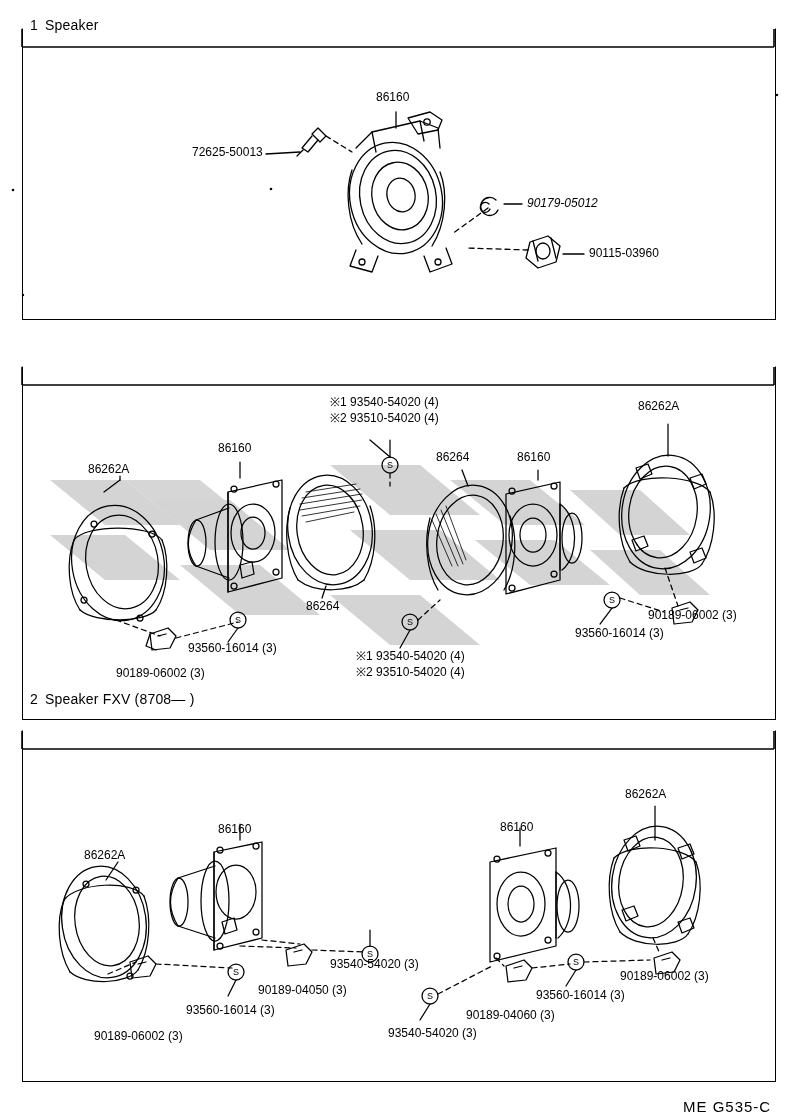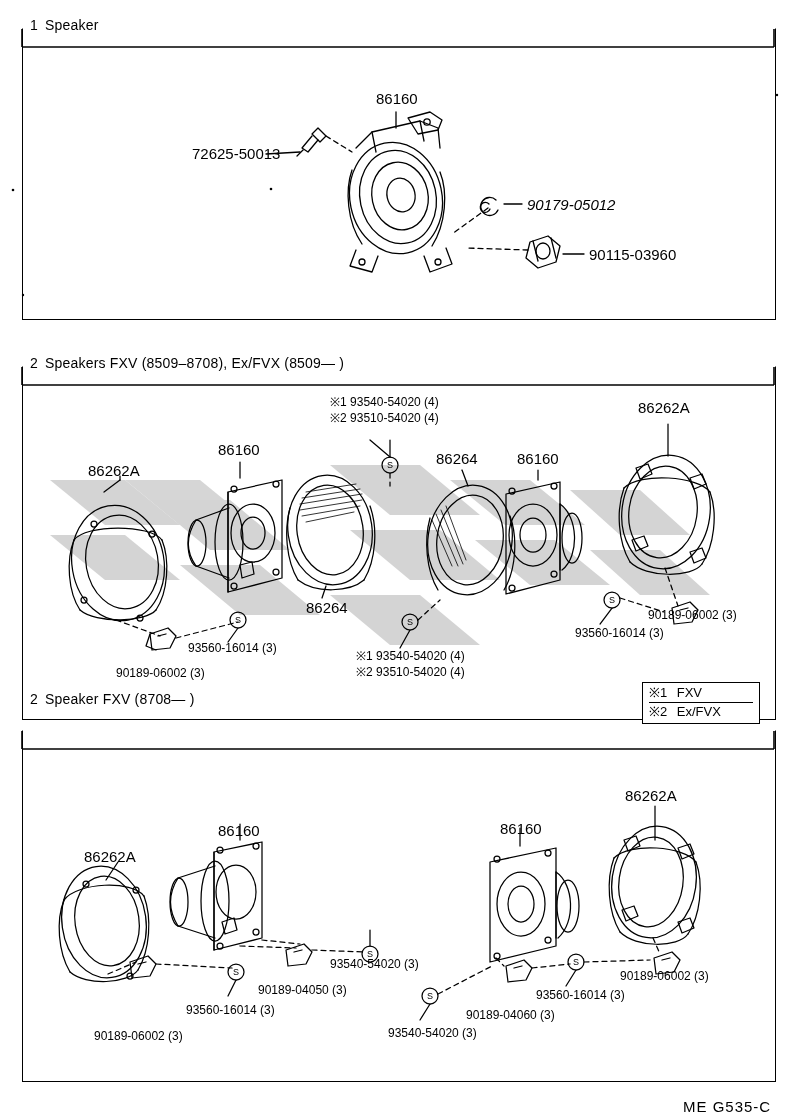--- a/index.html
+++ b/index.html
@@ -47,21 +47,21 @@
   .watermark {
     position: absolute;
     left: 0; top: 0;
     width: 792px; height: 1118px;
     z-index: 0;
     pointer-events: none;
   }
   
   .lbl {
     position: absolute;
-    font-size: 15px;
+    font-size: 12px;
     white-space: nowrap;
     z-index: 5;
     color: #000;
   }
   .lbl.sm { font-size: 12px; }
   svg { display: block; }
   .legendbox {
     position: absolute;
     border: 1.4px solid #000;
     background: #fff;
@@ -174,23 +174,20 @@
       <circle cx="23" cy="295" r="1.2"></circle>
       <circle cx="777" cy="95" r="1.2"></circle>
     </g>
   </svg>
 
   <div class="lbl" style="left:376px; top:90px;">86160</div>
   <div class="lbl" style="left:192px; top:145px;">72625-50013</div>
   <div class="lbl" style="left:527px; top:196px;font-style:italic;">90179-05012</div>
   <div class="lbl" style="left:589px; top:246px;">90115-03960</div>
 
-  <div class="section-title" style="left:26px; top:355px;">
-    <span class="section-num">2</span><span>Speakers FXV (8509–8708), Ex/FVX (8509—          )</span>
-  </div>
   <div class="frame" style="left:22px; top:366px; width:752px; height:352px; border-top-color:transparent;"></div>
   <svg style="position:absolute; left:0; top:0; z-index:2;" width="792" height="1118">
     <line x1="22" y1="385" x2="22" y2="367" stroke="#000" stroke-width="1.6"></line>
     <line x1="22" y1="385" x2="450" y2="385" stroke="#000" stroke-width="1.6"></line>
     <line x1="450" y1="385" x2="774" y2="385" stroke="#000" stroke-width="1.6"></line>
     <line x1="774" y1="385" x2="774" y2="367" stroke="#000" stroke-width="1.6"></line>
   </svg>
 
   <svg style="position:absolute; left:0; top:0; z-index:3;" width="792" height="1118">
     <g fill="none" stroke="#000" stroke-width="1.25" stroke-linejoin="round" stroke-linecap="round">
@@ -320,30 +317,20 @@
   <div class="lbl sm" style="left:330px; top:393px;">※1 93540-54020 (4)</div>
   <div class="lbl sm" style="left:330px; top:409px;">※2 93510-54020 (4)</div>
   <div class="lbl sm" style="left:356px; top:647px;">※1 93540-54020 (4)</div>
   <div class="lbl sm" style="left:356px; top:663px;">※2 93510-54020 (4)</div>
 
   <div class="lbl sm" style="left:188px; top:641px;">93560-16014 (3)</div>
   <div class="lbl sm" style="left:116px; top:666px;">90189-06002 (3)</div>
   <div class="lbl sm" style="left:575px; top:626px;">93560-16014 (3)</div>
   <div class="lbl sm" style="left:648px; top:608px;">90189-06002 (3)</div>
 
-  <div class="legendbox" style="left:642px; top:682px; width:104px;">
-    <div>
-      <span>※1</span>
-      <span style="margin-left:6px;">FXV</span>
-    </div>
-    <div style="border-top:1.2px solid #000; padding-top:1px; margin-top:1px;">
-      <span>※2</span>
-      <span style="margin-left:6px;">Ex/FVX</span>
-    </div>
-  </div>
 
   <div class="section-title" style="left:26px; top:691px;text-align:center;">
     <span class="section-num">2</span><span>Speaker FXV (8708—          )</span>
   </div>
   <div class="frame" style="left:22px; top:730px; width:752px; height:350px; border-top-color:transparent;"></div>
   <svg style="position:absolute; left:0; top:0; z-index:2;" width="792" height="1118">
     <line x1="22" y1="749" x2="22" y2="731" stroke="#000" stroke-width="1.6"></line>
     <line x1="22" y1="749" x2="258" y2="749" stroke="#000" stroke-width="1.6"></line>
     <line x1="258" y1="749" x2="774" y2="749" stroke="#000" stroke-width="1.6"></line>
     <line x1="774" y1="749" x2="774" y2="731" stroke="#000" stroke-width="1.6"></line>

